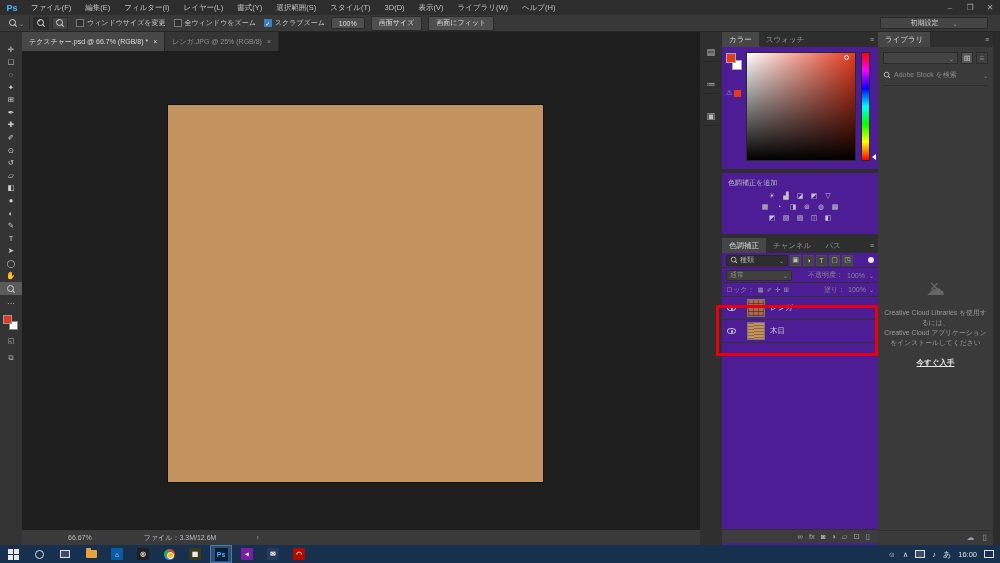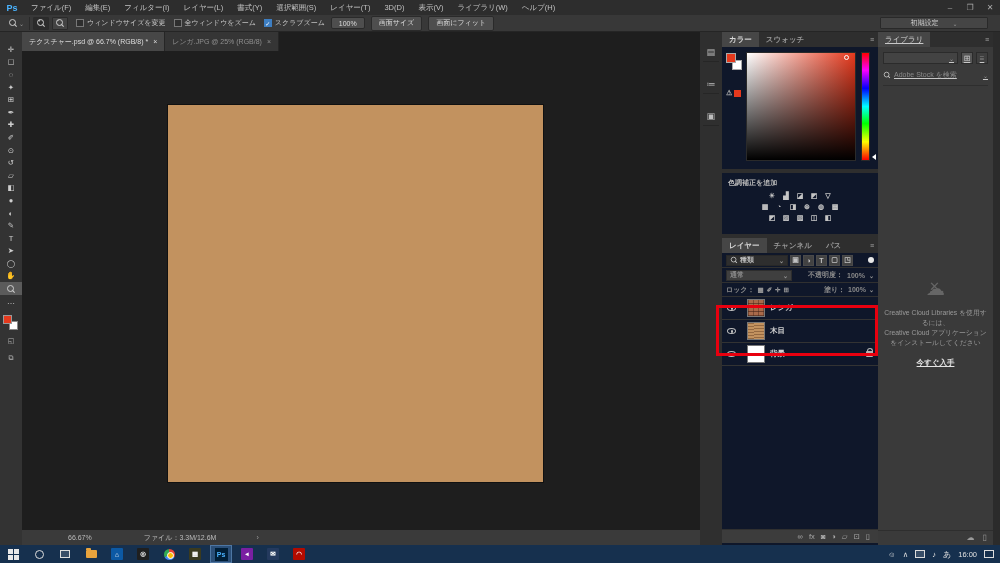--- a/index.html
+++ b/index.html
@@ -72,21 +72,21 @@
     display:flex; align-items:center; font-size:7px; color:#bbb;}
   .statusbar .zoom-val { margin-left:46px; }
   .statusbar .file-info { margin-left:52px; }
   .statusbar .chev { margin-left:40px; color:#999;}
   
   .dockstrip { position:absolute; left:700px; top:32px; width:22px; bottom:18px; background:#2f2f2f;
     display:flex; flex-direction:column; align-items:center; padding-top:14px; gap:16px;}
   .dock-ico { width:16px; height:16px; display:flex; align-items:center; justify-content:center;
     color:#bdbdbd; font-size:9px; border-bottom:1px solid #262626; padding-bottom:3px;}
   
-  .panels { position:absolute; left:722px; top:32px; width:156px; bottom:18px; background:#0f172a;font-weight:bold; }
+  .panels { position:absolute; left:722px; top:32px; width:156px; bottom:18px; background:#4c1d95; }
   .panel-tabs { height:15px; background:#2e2e2e; display:flex; align-items:stretch; font-size:7.5px; position:relative;}
   .ptab { padding:0 7px; line-height:15px; color:#969696; }
   .ptab.active { background:#464646; color:#d8d8d8; }
   .pmenu { position:absolute; right:4px; top:4px; color:#aaa; font-size:7px; letter-spacing:0;}
   
   .color-panel { position:relative; height:126px; border-bottom:4px solid #2e2e2e;}
   .fgbg { position:absolute; left:4px; top:6px; width:20px; height:20px;}
   .fg { position:absolute; left:0; top:0; width:10px; height:10px; border:1px solid #aaa; z-index:2;}
   .bg2 { position:absolute; left:6px; top:7px; width:10px; height:10px; background:#fff; border:1px solid #aaa;}
   .gamut-warn { position:absolute; left:4px; top:42px; display:flex; align-items:center; gap:2px; color:#aaa; font-size:7px;}
@@ -136,21 +136,21 @@
       repeating-linear-gradient(90deg, rgba(60,30,20,0.4) 0 1px, rgba(0,0,0,0) 1px 5px);}
   .lthumb.white { background:#fff; }
   .lname { font-size:7.5px; color:#cfcfcf; }
   .layer-lock { margin-left:auto; position:relative; width:7px; height:6px; background:#b5b5b5; border-radius:1px;}
   .layer-lock::before { content:''; position:absolute; top:-3.5px; left:1px; width:3.5px; height:3.5px;
     border:1px solid #b5b5b5; border-bottom:none; border-radius:3px 3px 0 0;}
   .layers-footer { position:absolute; left:722px; bottom:20px; width:156px; height:14px;
     display:flex; align-items:center; justify-content:flex-end; gap:6px; padding-right:8px;
     color:#a8a8a8; font-size:7.5px; border-top:1px solid #303030; background:#3c3c3c; z-index:3;}
   
-  .libraries { position:absolute; left:878px; top:32px; width:115px; bottom:18px; background:#3a3a3a;text-decoration:underline; }
+  .libraries { position:absolute; left:878px; top:32px; width:115px; bottom:18px; background:#3a3a3a; }
   .lib-row1 { display:flex; align-items:center; padding:5px 5px 0 5px; gap:3px;}
   .lib-dd { flex:1; height:12px; background:#434343; border:1px solid #2b2b2b; display:flex; align-items:center;
     justify-content:flex-end; padding-right:3px; color:#999; font-size:7px;}
   .view-btn { width:12px; height:12px; display:flex; align-items:center; justify-content:center;
     color:#ccc; font-size:8px; background:#565656; border:1px solid #2b2b2b;}
   .view-btn.inactive { background:#3f3f3f; color:#888;}
   .lib-search { display:flex; align-items:center; gap:3px; margin:6px 5px 0 5px; padding-bottom:5px;
     border-bottom:1px solid #2e2e2e; color:#8a8a8a; font-size:7px;}
   .lib-search .caret { margin-left:auto;}
   .lib-message { position:absolute; left:0; top:243px; width:100%; text-align:center; font-size:6.8px;
@@ -196,21 +196,21 @@
 <body>
 
 <div class="menubar">
   <span class="ps-logo">Ps</span>
   <span class="menu-item">ファイル(F)</span>
   <span class="menu-item">編集(E)</span>
   <span class="menu-item">フィルター(I)</span>
   <span class="menu-item">レイヤー(L)</span>
   <span class="menu-item">書式(Y)</span>
   <span class="menu-item">選択範囲(S)</span>
-  <span class="menu-item">レイヤー(T)</span>
+  <span class="menu-item">スタイル(T)</span>
   <span class="menu-item">3D(D)</span>
   <span class="menu-item">表示(V)</span>
   <span class="menu-item">ライブラリ(W)</span>
   <span class="menu-item">ヘルプ(H)</span>
   <div class="win-controls">
     <span class="win-btn">–</span>
     <span class="win-btn">❐</span>
     <span class="win-btn">✕</span>
   </div>
 </div>
@@ -352,21 +352,21 @@
     <div class="adj-row">
       <span class="adj-ico">◩</span>
       <span class="adj-ico">▨</span>
       <span class="adj-ico">▧</span>
       <span class="adj-ico">◫</span>
       <span class="adj-ico">◧</span>
     </div>
   </div>
 
   <div class="panel-tabs">
-    <span class="ptab active">レイヤー</span>
+    <span class="ptab active">色調補正</span>
     <span class="ptab">チャンネル</span>
     <span class="ptab">パス</span>
     <span class="pmenu">≡</span>
   </div>
   <div class="layers-panel">
     <div class="lfilter">
       <span class="search-dd">
         <span class="mag" style="transform:scale(0.8);"></span>
         <span>種類</span>
         <span class="caret">⌄</span>
@@ -400,26 +400,20 @@
     <div class="layer-row">
       <span class="eye"></span>
       <span class="lthumb brick"></span>
       <span class="lname">レンガ</span>
     </div>
     <div class="layer-row">
       <span class="eye"></span>
       <span class="lthumb wood"></span>
       <span class="lname">木目</span>
     </div>
-    <div class="layer-row">
-      <span class="eye"></span>
-      <span class="lthumb white"></span>
-      <span class="lname">背景</span>
-      <span class="layer-lock"></span>
-    </div>
   </div>
 </div>
 
 <div class="layers-footer">
   <span>∞</span>
   <span>fx</span>
   <span>◙</span>
   <span>◑</span>
   <span>▱</span>
   <span>⊡</span>

